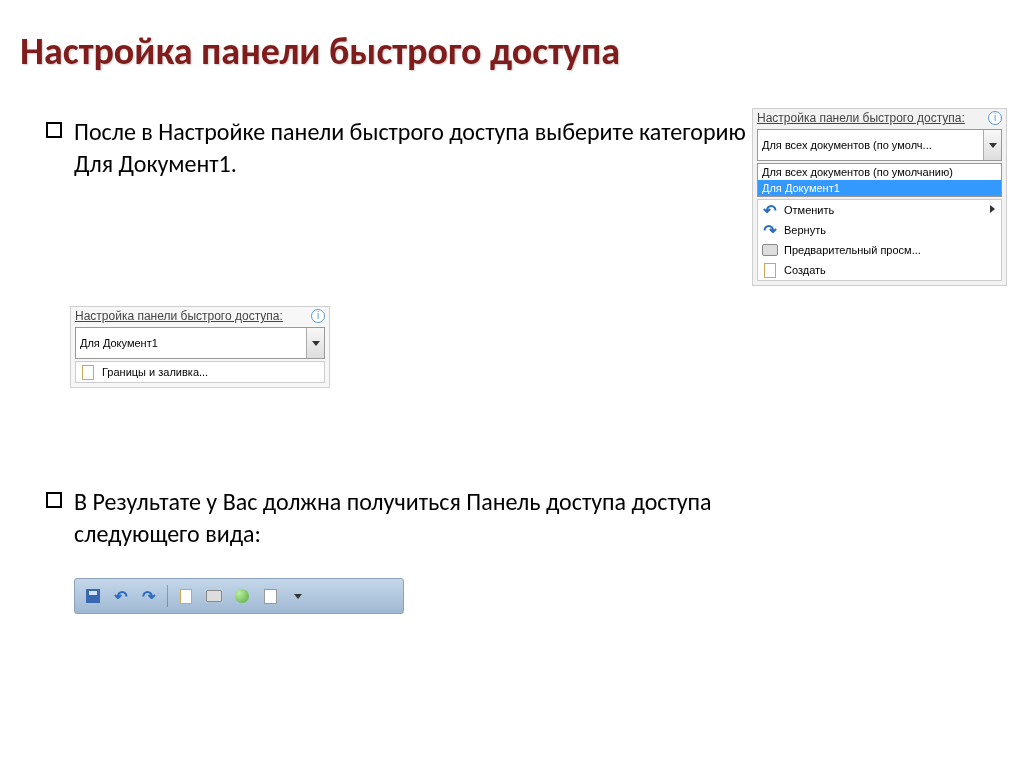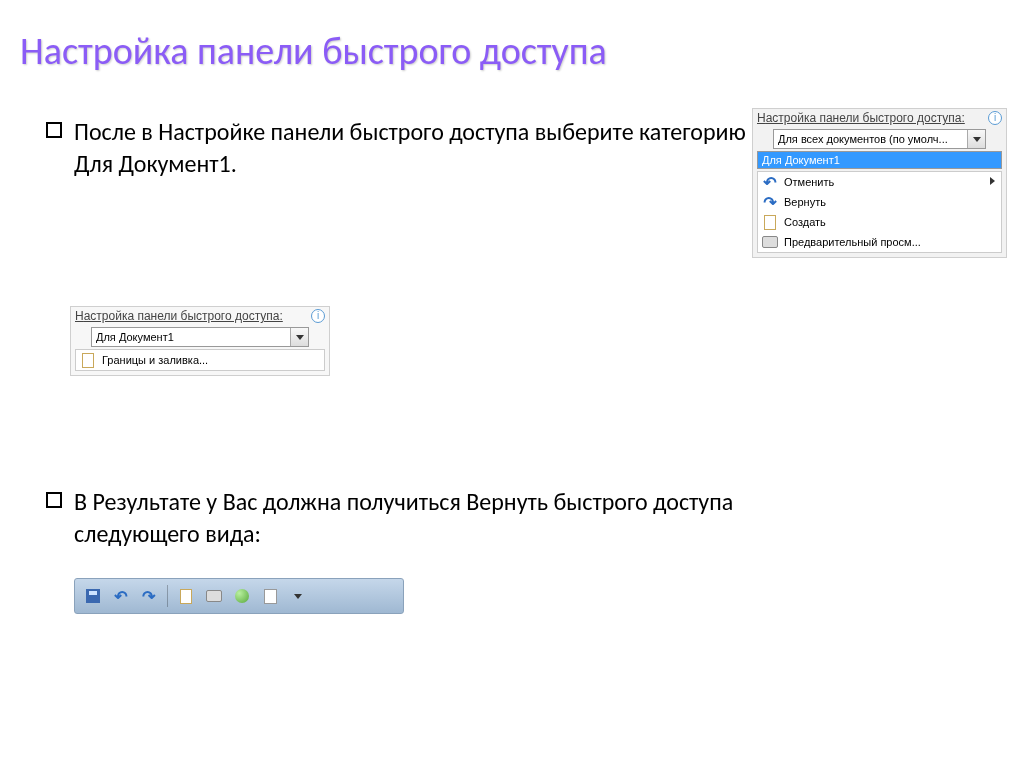--- a/index.html
+++ b/index.html
@@ -8,22 +8,22 @@
     padding: 0;
     width: 1024px;
     height: 767px;
     font-family: Calibri, Arial, sans-serif;
     background: #fff;
     color: #000;
     position: relative;
   }
   .title {
     font-size: 38px;
-    font-weight: normal;
-    color: #8b5cf6;
+    font-weight: bold;
+    color: #7f1d1d;
     padding: 28px 20px 8px 20px;
     text-shadow: 1px 1px 2px rgba(0,0,0,0.2);
   }
   .content-left {
     position: absolute;
     left: 46px;
     top: 110px;
     width: 700px;
   }
   .bullet-para {
@@ -65,25 +65,25 @@
     width: 14px; height: 14px;
     border-radius: 50%;
     border: 1px solid #5a9bd4;
     color: #5a9bd4;
     font-size: 10px;
     line-height: 12px;
     text-align: center;
     background: #fff;
   }
   .dropdown-closed {
-    margin: 2px 20px;
+    margin: 2px 4px;
     display: flex;
     border: 1px solid #999;
     background: #fff;
-    height: 20px;
+    height: 32px;
     align-items: center;
   }
   .dropdown-closed .dd-text {
     flex: 1;
     padding: 0 4px;
     font-size: 11px;
     white-space: nowrap;
     overflow: hidden;
   }
   .dropdown-closed .dd-btn {
@@ -236,43 +236,44 @@
     <span class="u">Н</span><span>астройка панели быстрого доступа:</span>
     <span class="info-icon">i</span>
   </div>
   <div class="dropdown-closed">
     <span class="dd-text">Для всех документов (по умолч...</span>
     <span class="dd-btn">
         <span class="tri-down"></span>
       </span>
   </div>
   <div class="dd-list">
+    <div class="dd-item">Для всех документов (по умолчанию)</div>
     <div class="dd-item highlight">Для Документ1</div>
   </div>
   <div class="cmd-list">
     <div class="cmd-item">
       <span class="cmd-icon undo-arrow">↶</span>
       <span>Отменить</span>
       <span class="tri-right"></span>
     </div>
     <div class="cmd-item">
       <span class="cmd-icon redo-arrow">↶</span>
       <span>Вернуть</span>
+    </div>
+    <div class="cmd-item">
+      <span class="cmd-icon">
+          <span class="print-icon"></span>
+        </span>
+      <span>Предварительный просм...</span>
     </div>
     <div class="cmd-item">
       <span class="cmd-icon">
           <span class="doc-icon"></span>
         </span>
       <span>Создать</span>
-    </div>
-    <div class="cmd-item">
-      <span class="cmd-icon">
-          <span class="print-icon"></span>
-        </span>
-      <span>Предварительный просм...</span>
     </div>
   </div>
 </div>
 
 <div class="panel-mid">
   <div class="panel-label">
     <span class="u">Н</span><span>астройка панели быстрого доступа:</span>
     <span class="info-icon">i</span>
   </div>
   <div class="dropdown-closed">
@@ -287,21 +288,21 @@
           <span class="doc-icon"></span>
         </span>
       <span>Границы и заливка...</span>
     </div>
   </div>
 </div>
 
 <div class="para3">
   <div class="bullet-para">
     <span class="bullet-square"></span>
-    <span>В Результате у Вас должна получиться </span><span class="italic">Вернуть быстрого доступа</span><span> следующего вида:</span>
+    <span>В Результате у Вас должна получиться </span><span class="italic">Панель доступа доступа</span><span> следующего вида:</span>
   </div>
 </div>
 
 <div class="qat">
   <div class="qat-btn">
       <span class="floppy"></span>
     </div>
   <div class="qat-btn">
       <span class="undo-arrow">↶</span>
     </div>

